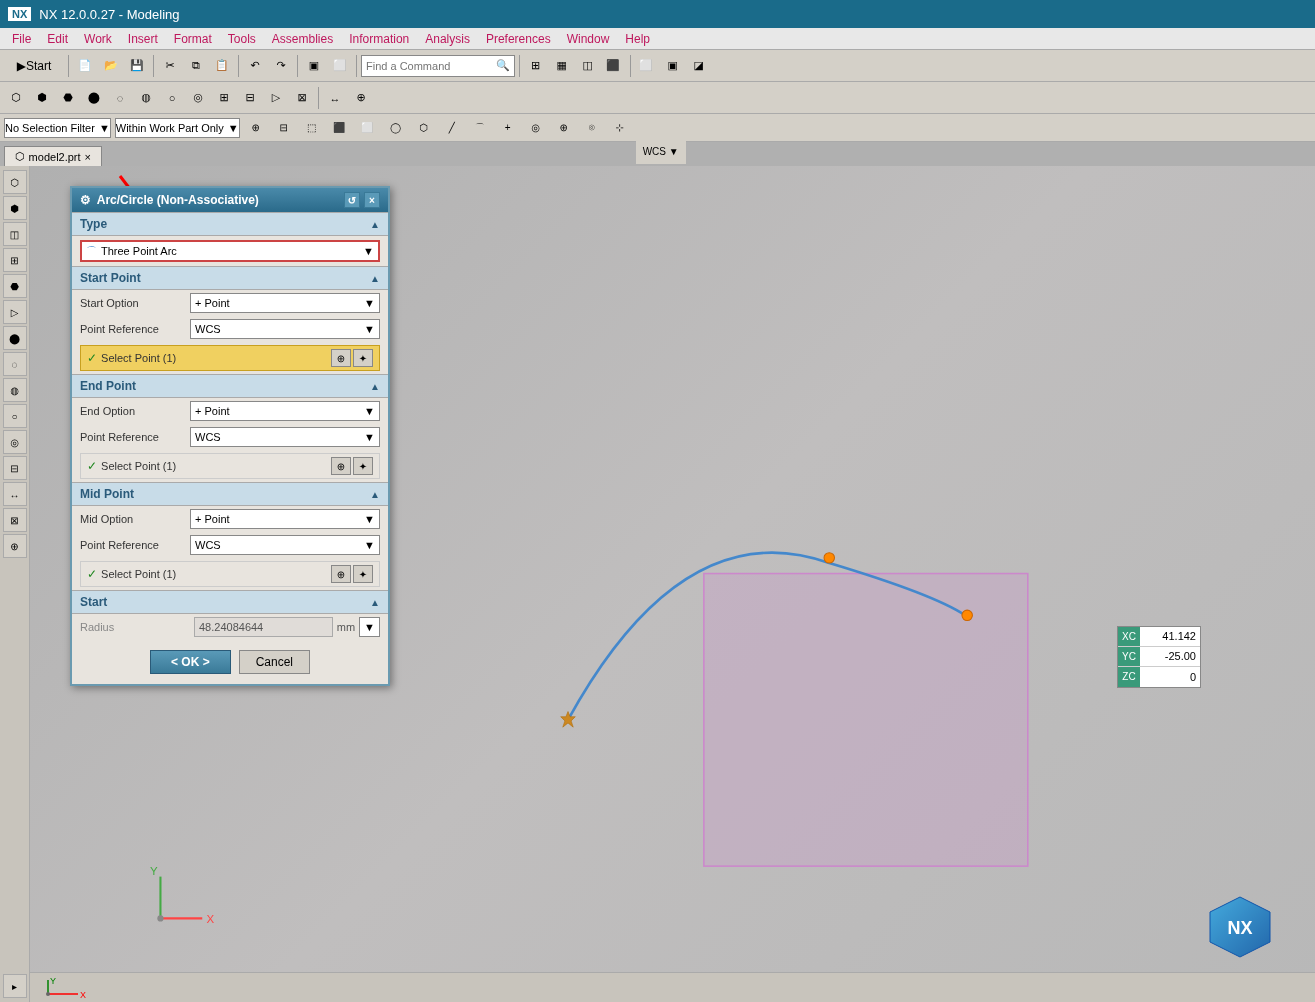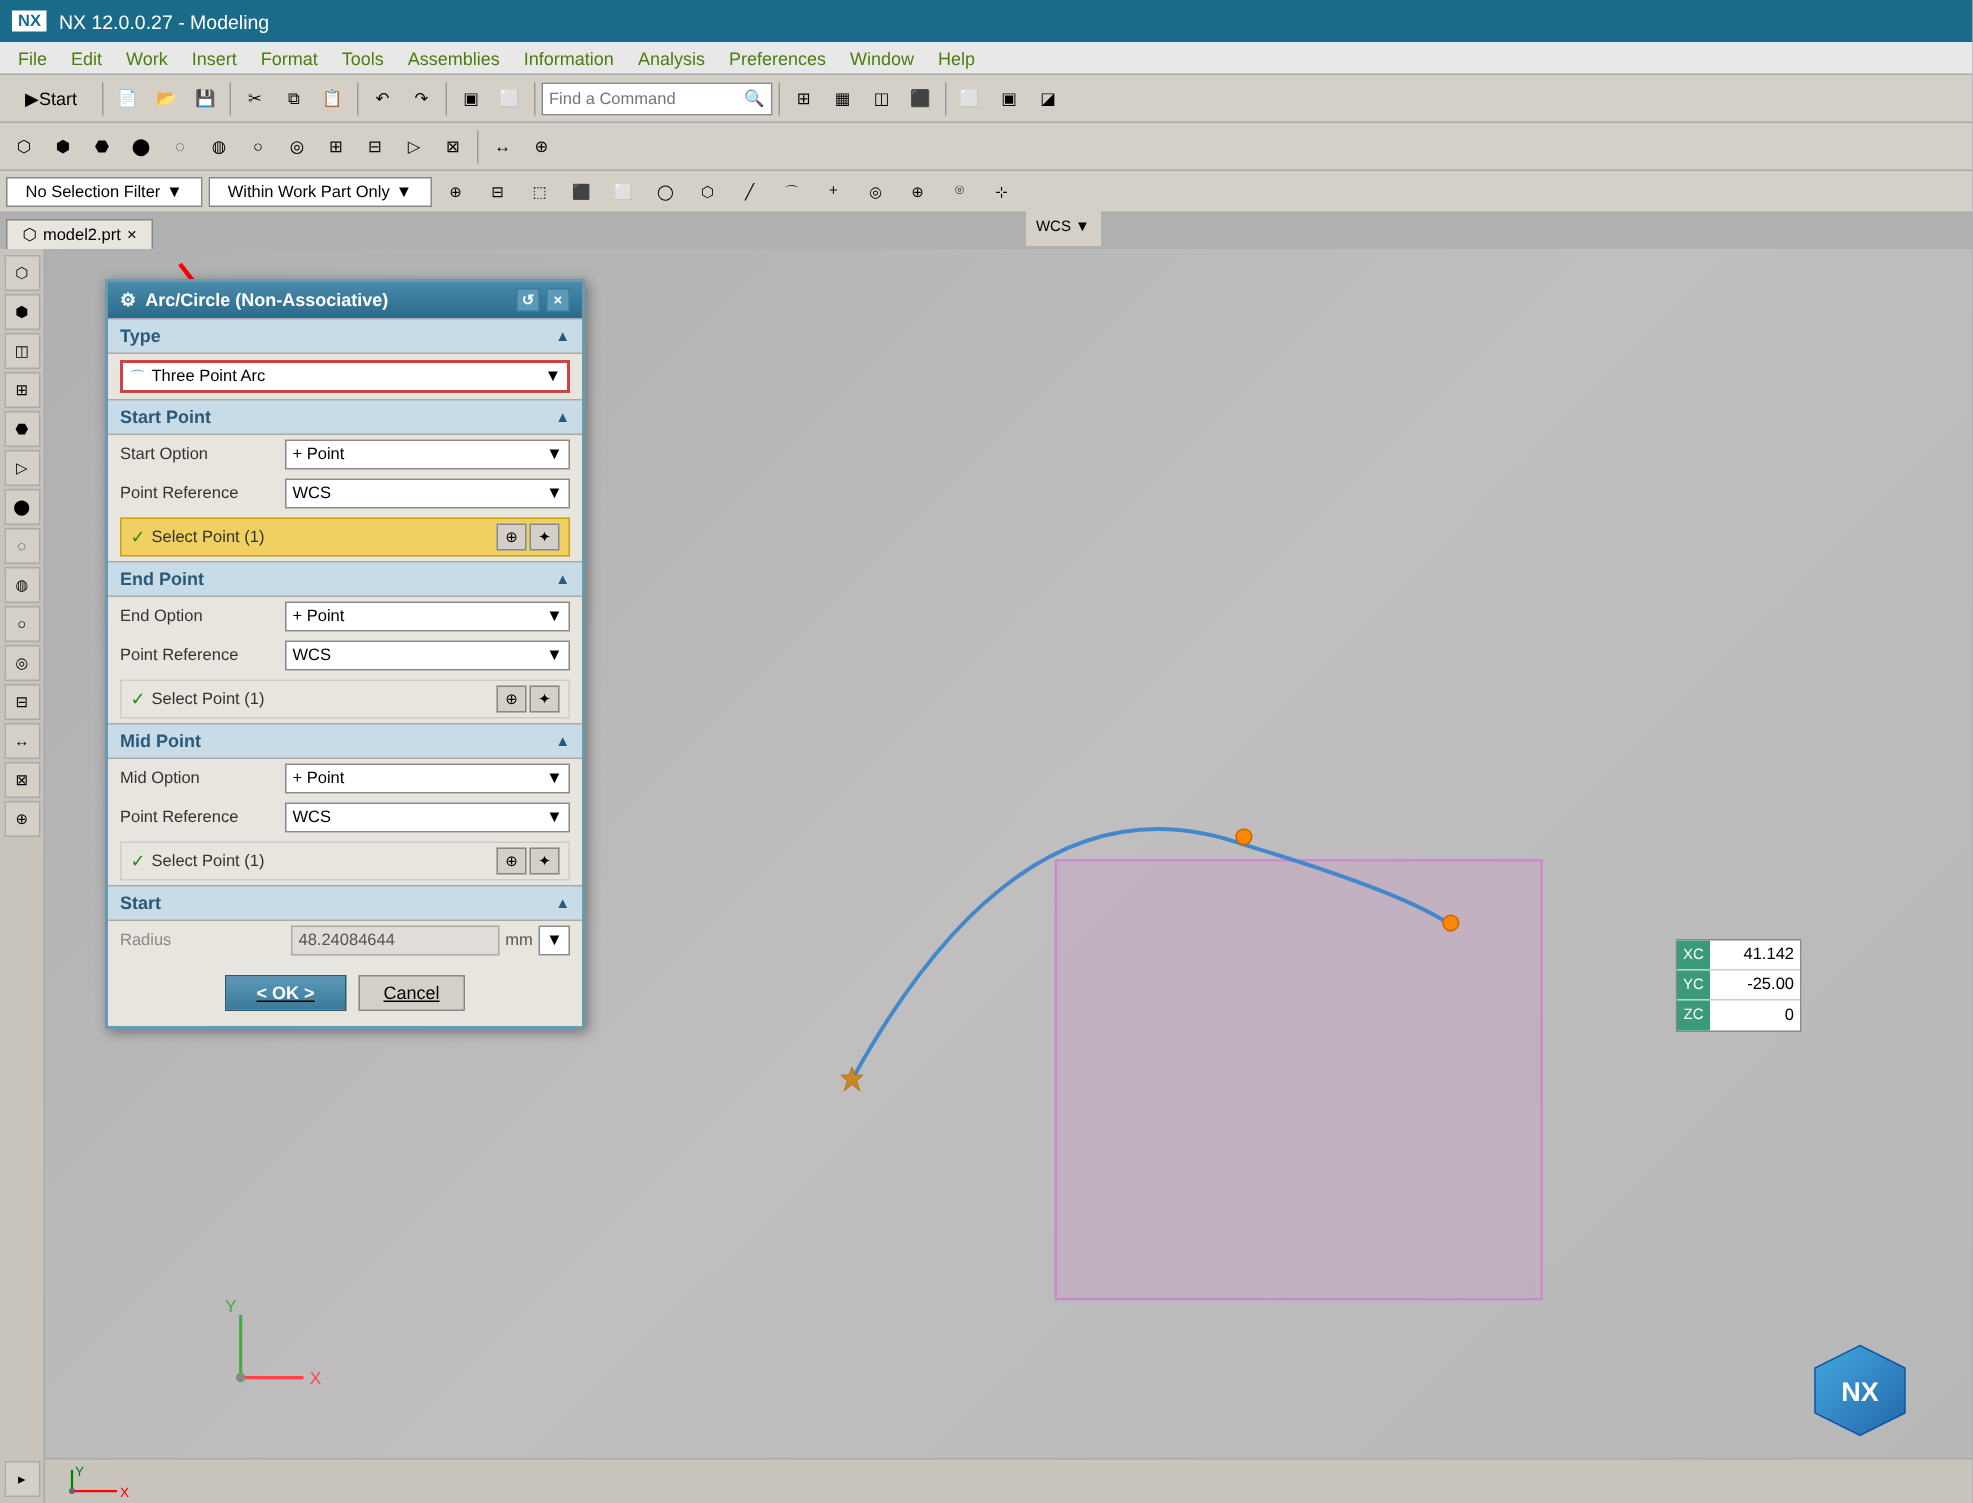--- a/index.html
+++ b/index.html
@@ -30,21 +30,21 @@
       border-bottom: 1px solid #aaa;
       height: 22px;
       display: flex;
       align-items: center;
       padding: 0 4px;
     }
     .menu-item {
       padding: 2px 8px;
       cursor: pointer;
       font-size: 12px;
-      color: #4d7c0f;
+      color: #be185d;
       text-align: center;
     }
 
     
     .toolbar-row {
       background: #d4d0c8;
       border-bottom: 1px solid #aaa;
       height: 32px;
       display: flex;
       align-items: center;
@@ -85,21 +85,21 @@
       height: 28px;
       display: flex;
       align-items: center;
       padding: 0 4px;
       gap: 4px;
     }
     .sel-dropdown {
       background: white;
       border: 1px solid #888;
       height: 20px;
-      padding: 0 12px;
+      padding: 0 0;
       font-size: 11px;
       display: flex;
       align-items: center;
       cursor: pointer;
       gap: 4px;
     }
 
     
     #tabbar {
       background: #b0b0b0;
@@ -323,21 +323,20 @@
       font-size: 11px;
       color: #555;
     }
 
     
     .dialog-footer {
       display: flex;
       justify-content: center;
       gap: 8px;
       padding: 10px 8px;
-      text-decoration: underline;
     }
     .btn-ok {
       background: linear-gradient(to bottom, #5a9ab8, #3a7a98);
       color: white;
       border: 1px solid #2a5a78;
       padding: 4px 20px;
       cursor: pointer;
       font-size: 12px;
       font-weight: bold;
     }

